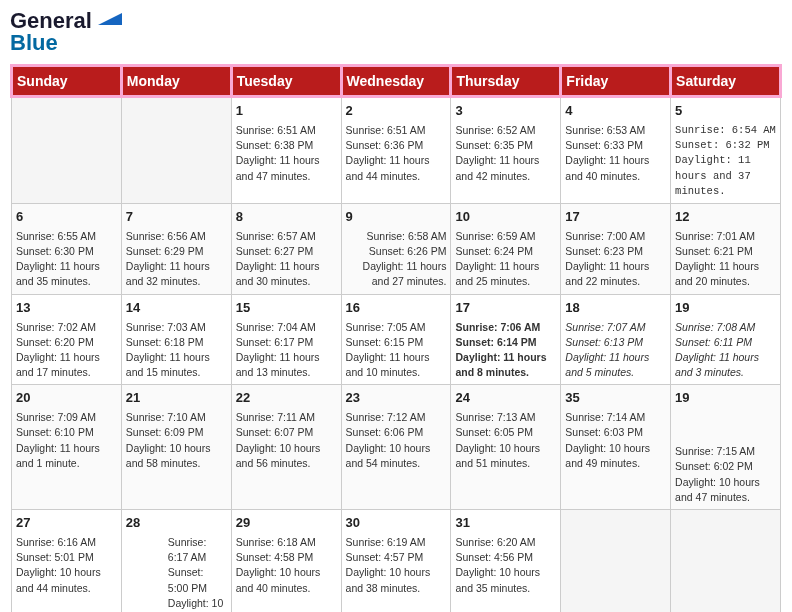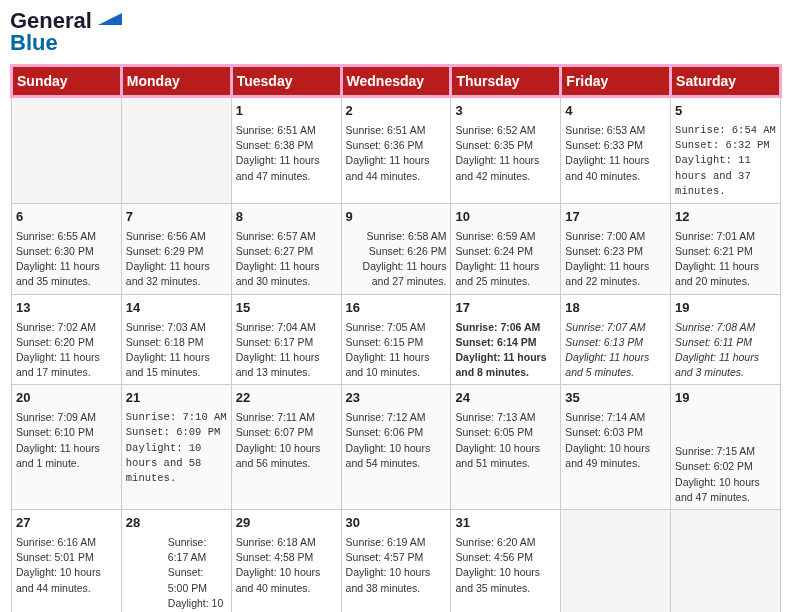--- a/index.html
+++ b/index.html
@@ -237,21 +237,21 @@
       </tr>
       <tr>
         <td>
           <span class="day-number">20</span>
           <div class="day-info" style="white-space: pre-line;">Sunrise: 7:09 AM
 Sunset: 6:10 PM
 Daylight: 11 hours and 1 minute.</div>
         </td>
         <td>
           <span class="day-number">21</span>
-          <div class="day-info" style="white-space: pre-line; font-family: Liberation Mono, monospace;">Sunrise: 7:10 AM
+          <div class="day-info" style="white-space: pre-line;">Sunrise: 7:10 AM
 Sunset: 6:09 PM
 Daylight: 10 hours and 58 minutes.</div>
         </td>
         <td>
           <span class="day-number">22</span>
           <div class="day-info" style="white-space: pre-line;">Sunrise: 7:11 AM
 Sunset: 6:07 PM
 Daylight: 10 hours and 56 minutes.</div>
         </td>
         <td>

